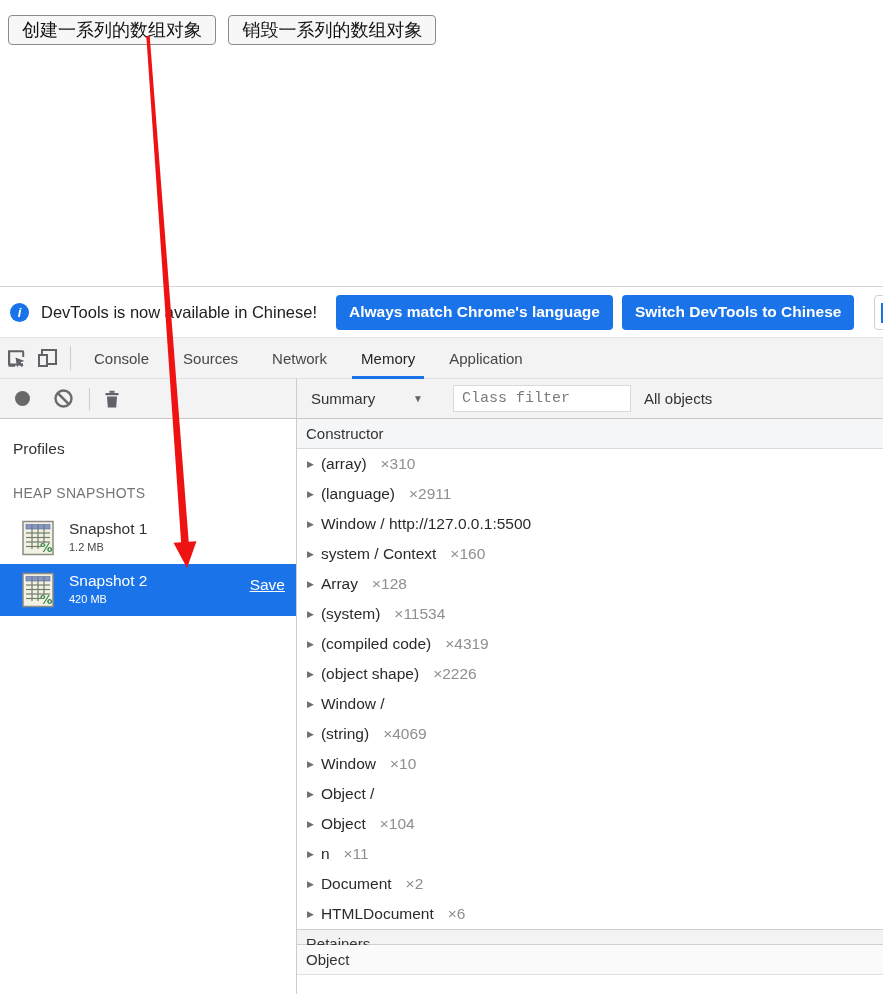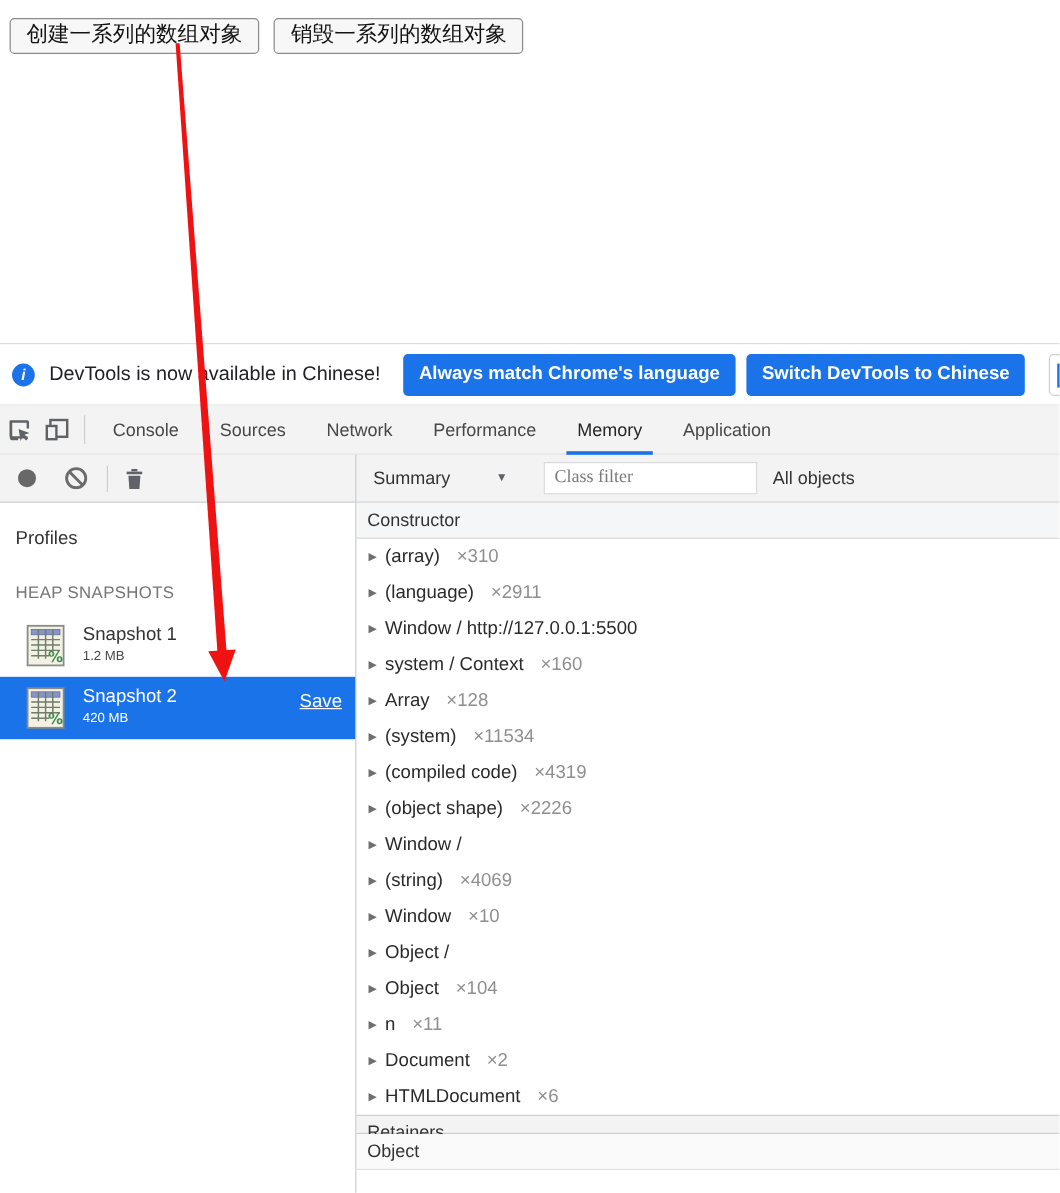--- a/index.html
+++ b/index.html
@@ -7,21 +7,21 @@
   body { font-family:"Liberation Sans","DejaVu Sans",sans-serif; color:#202124; position:relative; }
 
   .stage { position:absolute; inset:0; }
 
   
   .webpage { position:absolute; top:0; left:0; width:883px; height:286px; background:#fff; }
   .page-btn {
     display:inline-block; margin:15px 0 0 8px; height:30px; line-height:27px;
     padding:0 13px; font-size:18px; color:#111;
     background:#f7f7f7; border:1px solid #8b8b8b; border-radius:4px;
-    font-family:Liberation Mono, monospace;
+    font-family:Liberation Sans, sans-serif;
   }
 
   
   .devtools { position:absolute; top:286px; left:0; width:883px; bottom:0; border-top:1px solid #d5d5d5; background:#fff; }
 
   
   .infobar { position:relative; height:51px; background:#fff; display:flex; align-items:center; padding:0 10px; border-bottom:1px solid #e6e6e6; }
   .info-icon { width:19px; height:19px; border-radius:50%; background:#1a73e8; color:#fff; font-size:13px; font-weight:bold; font-style:italic; display:flex; align-items:center; justify-content:center; flex:0 0 auto; }
   .info-msg { font-size:16.5px; color:#202124; margin:0 10px 0 12px; white-space:nowrap; }
   .info-btn { height:35px; margin-left:9px; padding:0 13px; background:#1a73e8; color:#fff; border:none; border-radius:4px; font-size:15.5px; font-weight:bold; white-space:nowrap; font-family:inherit; cursor:pointer; }
@@ -40,21 +40,21 @@
   .toolbar { height:40px; background:#f3f3f3; border-bottom:1px solid #c9c9c9; display:flex; }
   .toolbar-left { width:297px; border-right:1px solid #ccc; display:flex; align-items:center; flex:0 0 auto; }
   .toolbar-right { flex:1; display:flex; align-items:center; padding-left:8px; }
   .rec-btn { width:15px; height:15px; border-radius:50%; background:#686868; margin-left:15px; cursor:pointer; }
   .icon-btn { display:flex; align-items:center; justify-content:center; cursor:pointer; }
   .clear-btn { margin-left:24px; }
   .trash-btn { margin-left:13px; }
   .tdiv { width:1px; height:22px; background:#ccc; margin-left:16px; }
   .summary-select { width:122px; display:flex; align-items:center; justify-content:space-between; font-size:15px; color:#333; cursor:pointer; padding:0 4px 0 6px; }
   .summary-select .caret { font-size:10px; color:#5f6368; }
-  .class-filter { width:178px; height:27px; margin-left:26px; border:1px solid #d9d9d9; background:#fff; padding:0 8px; font-size:15px; color:#333; font-family:Liberation Serif, serif; }
+  .class-filter { width:178px; height:27px; margin-left:26px; border:1px solid #d9d9d9; background:#fff; padding:0 8px; font-size:15px; color:#333; font-family:Liberation Mono, monospace; }
   .class-filter::placeholder { color:#7a7a7a; }
   .scope-label { margin-left:13px; font-size:15px; color:#333; white-space:nowrap; cursor:pointer; }
 
   
   .content { display:flex; height:576px; }
   .sidebar { width:297px; flex:0 0 auto; border-right:1px solid #ccc; background:#fff; position:relative; }
   .profiles-title { margin:21px 0 0 13px; font-size:15.5px; color:#333; }
   .heap-header { margin:27px 0 11px 13px; font-size:14px; color:#757575; letter-spacing:.3px; }
   .snap-row { height:52px; display:flex; align-items:center; padding-left:19px; cursor:pointer; position:relative; }
   .snap-row.selected { background:#1a73e8; }
@@ -110,21 +110,20 @@
       <div class="tb-icon">
         <svg width="24" height="22" viewBox="0 0 24 22" fill="none">
           <rect x="6" y="3" width="14" height="14" stroke="#5f6368" stroke-width="2"></rect>
           <rect x="3" y="8" width="8" height="11" fill="#f3f3f3" stroke="#5f6368" stroke-width="2"></rect>
         </svg>
       </div>
       <div class="vdiv"></div>
       <div class="tab">Console</div>
       <div class="tab">Sources</div>
       <div class="tab">Network</div>
-      <div class="tab">Performance</div>
       <div class="tab selected">Memory</div>
       <div class="tab">Application</div>
     </div>
 
     <div class="toolbar">
       <div class="toolbar-left">
         <div class="rec-btn"></div>
         <div class="icon-btn clear-btn">
           <svg width="19" height="19" viewBox="0 0 19 19">
             <circle cx="9.5" cy="9.5" r="8" fill="none" stroke="#6b6b6b" stroke-width="2.4"></circle>

